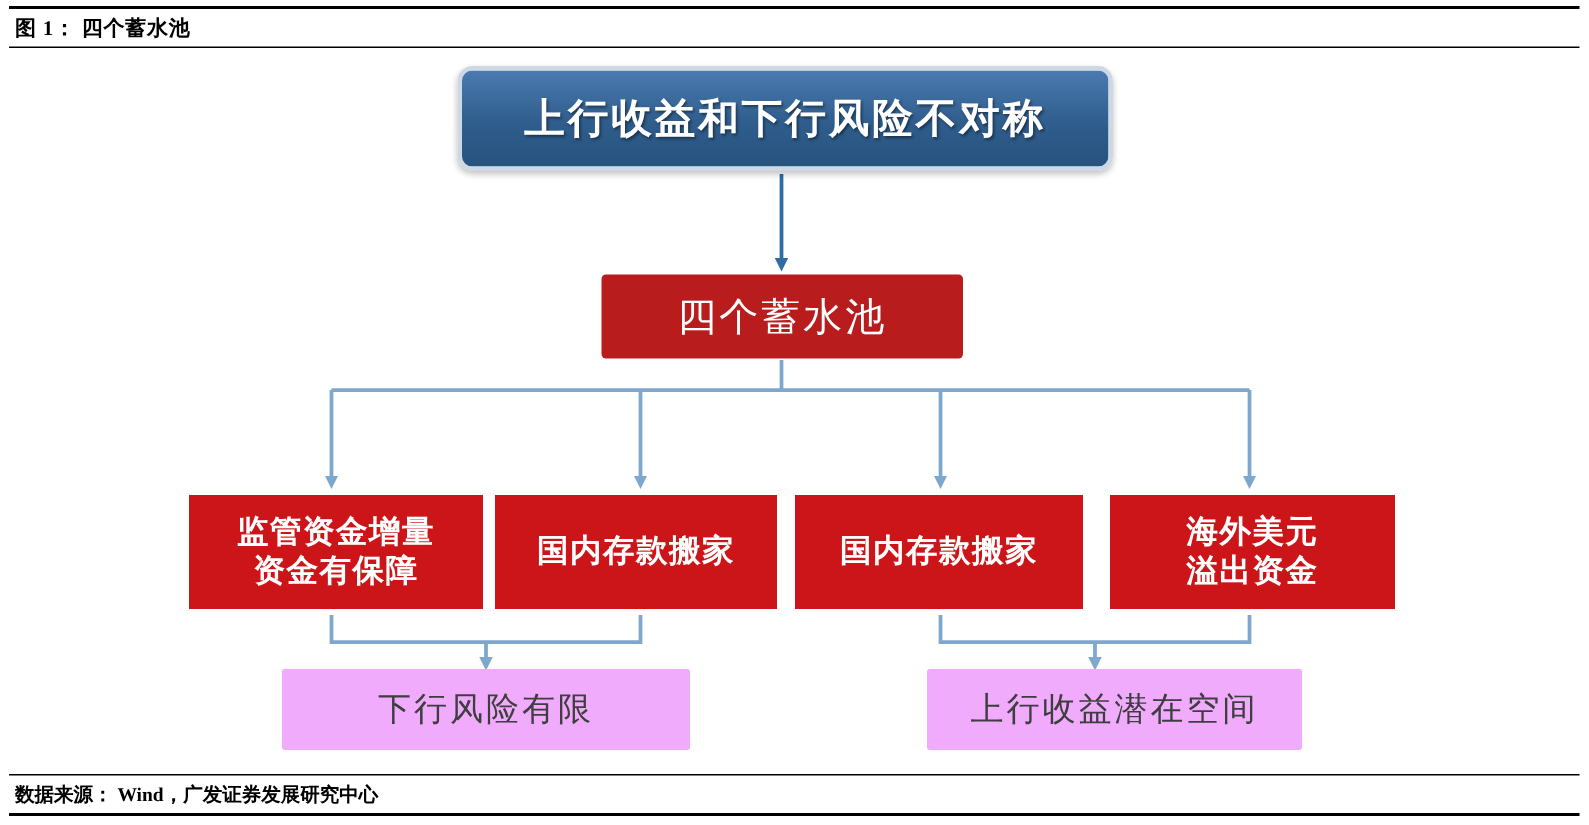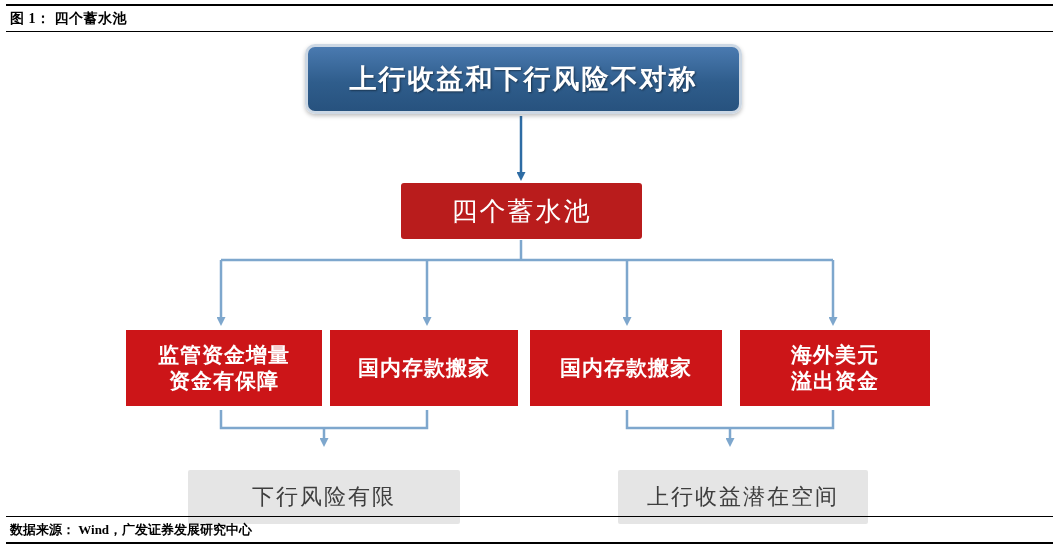--- a/index.html
+++ b/index.html
@@ -139,23 +139,23 @@
     line-height: 1.25;
     letter-spacing: 1px;
   }
   #red-0 { left: 124px; width: 200px; }
   #red-1 { left: 328px; width: 192px; }
   #red-2 { left: 528px; width: 196px; }
   #red-3 { left: 738px; width: 194px; }
 
   
   .node-grey {
-    top: 438px;
+    top: 414px;
     height: 54px;
-    background: #e5e5e5;
+    background: #f0abfc;
     border-radius: 2px;
   }
   .node-grey .label {
     color: #3e3e3e;
     font-size: 22px;
     letter-spacing: 2px;
   }
   #grey-0 { left: 188px; width: 272px; }
   #grey-1 { left: 606px; width: 250px; margin-left: 12px; }
 </style>

